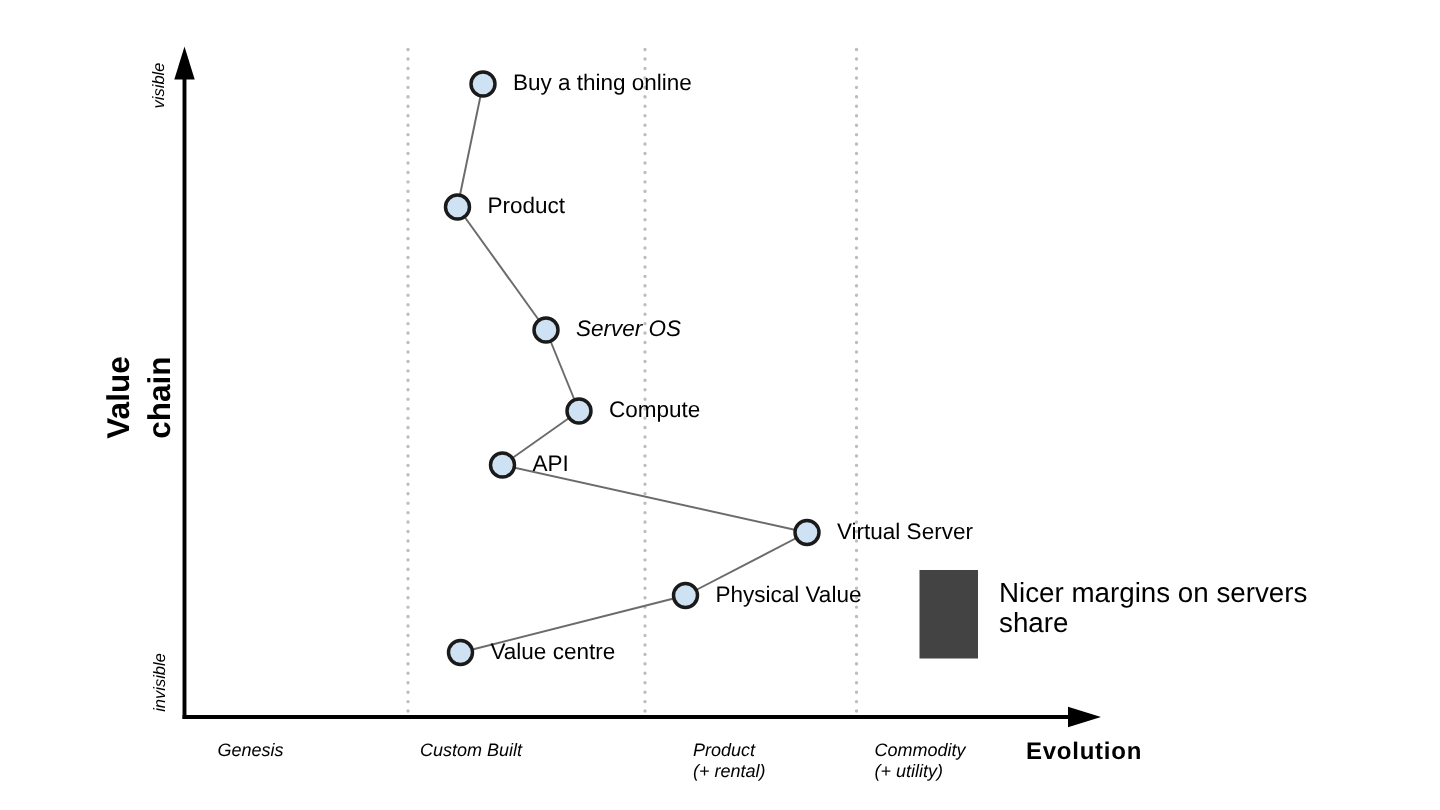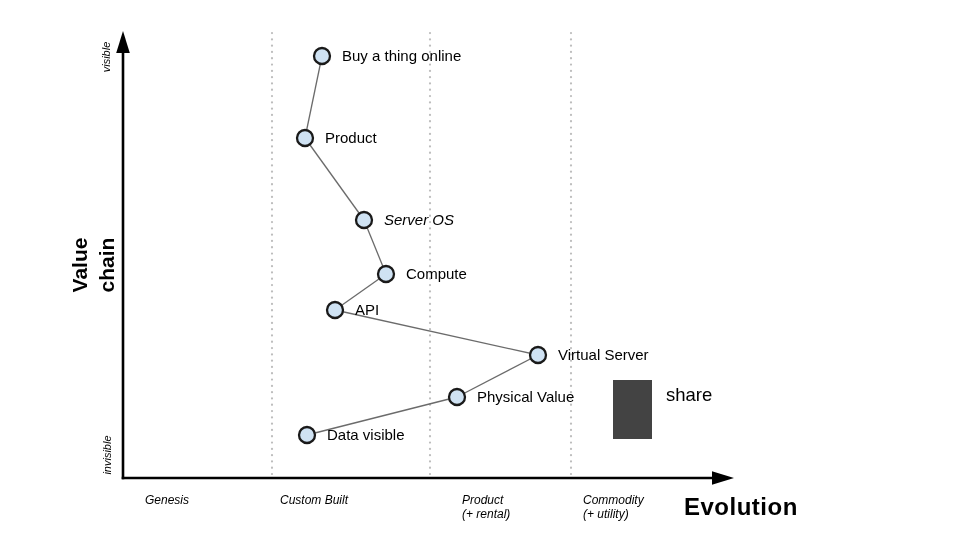--- a/index.html
+++ b/index.html
@@ -29,21 +29,21 @@
   .stage-label {
     position: absolute;
     font-style: italic;
     font-size: 12px;
     line-height: 13.5px;
   }
   #evolution-label {
     position: absolute;
     left: 684px;
     top: 493px;
-    font-size: 24px;
+    font-size: 16px;
     font-weight: bold;
     letter-spacing: 0.5px;
     white-space: nowrap;
   }
   #value-chain-label {
     position: absolute;
     left: 23px;
     top: 238px;
     width: 140px;
     height: 54px;
@@ -140,19 +140,20 @@
       </div>
     </div>
   <div id="node-labels">
       <div class="node-label" style="left: 342px; top: 45px;">Buy a thing online</div>
       <div class="node-label" style="left: 325px; top: 127px;">Product</div>
       <div class="node-label" style="left: 384px; top: 209px; font-style: italic;">Server OS</div>
       <div class="node-label" style="left: 406px; top: 263px; text-align: right;">Compute</div>
       <div class="node-label" style="left: 355px; top: 299px;">API</div>
       <div class="node-label" style="left: 558px; top: 344px;">Virtual Server</div>
       <div class="node-label" style="left: 477px; top: 386px;">Physical Value</div>
-      <div class="node-label" style="left: 327px; top: 424px;">Data visible</div>
+      <div class="node-label" style="left: 327px; top: 424px;">Value centre</div>
     </div>
   <div id="annotation-text">
+      <div>Nicer margins on servers</div>
       <div>share</div>
     </div>
 
 </div>
 
 </body></html>

